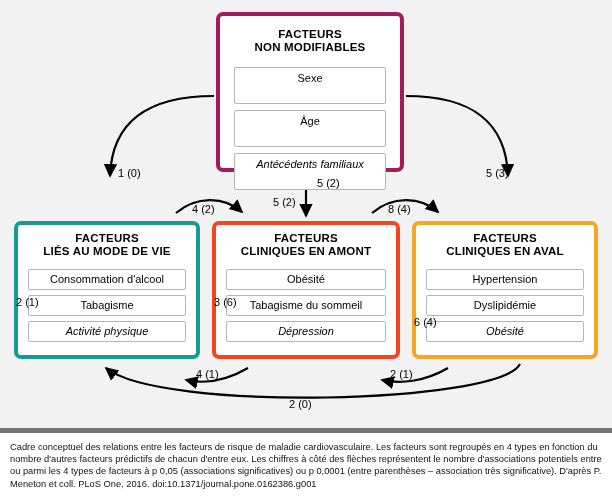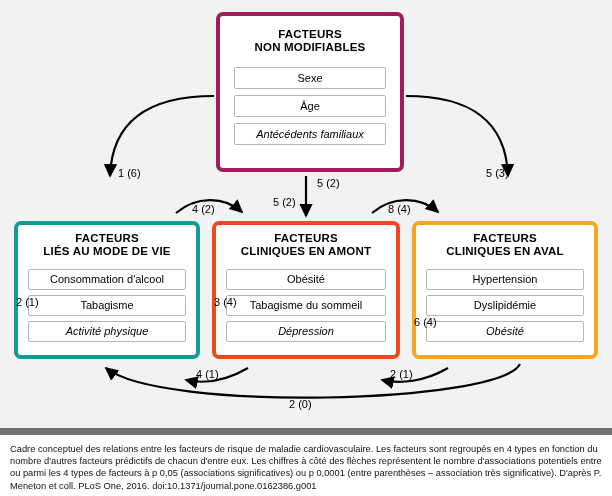--- a/index.html
+++ b/index.html
@@ -69,21 +69,21 @@
   }
   .item:last-child { margin-bottom: 0; font-style: italic; }
 
   
   #box-nonmod {
     left: 216px; top: 12px; width: 188px; height: 160px;
     border: 4px solid #a21b5c;
   }
   #box-nonmod .box-title { padding-top: 12px; }
   #box-nonmod .items { margin-top: 13px; padding: 0 14px 0 14px; }
-  #box-nonmod .item { padding: 4px 2px 4px 2px; margin-bottom: 6px; }
+  #box-nonmod .item { padding: 4px 2px 19px 2px; margin-bottom: 6px; }
 
   
   #box-life {
     left: 14px; top: 221px; width: 186px; height: 138px;
     border: 4px solid #159b94;
   }
   #box-upstream {
     left: 212px; top: 221px; width: 188px; height: 138px;
     border: 4px solid #f1461f;
   }
@@ -100,21 +100,21 @@
   }
 
   .caption {
     position: absolute;
     left: 0;
     top: 428px;
     width: 612px;
     height: 68px;
     box-sizing: border-box;
     background: #ffffff;
-    border-top: 7px solid #737373;
+    border-top: 5px solid #737373;
     padding: 8px 10px 0 10px;
     font-size: 9.3px;
     line-height: 12.2px;
     color: #111;
     text-align: left;
   }
 </style>
 </head>
 <body>
 
@@ -185,28 +185,28 @@
     <div class="box" id="box-downstream">
       <div class="box-title">FACTEURS
 CLINIQUES EN AVAL</div>
       <div class="items">
         <div class="item">Hypertension</div>
         <div class="item">Dyslipidémie</div>
         <div class="item">Obésité</div>
       </div>
     </div>
 
-    <div class="lbl" style="left:118px; top:167px;">1 (6)</div>
+    <div class="lbl" style="left:118px; top:167px;">1 (0)</div>
     <div class="lbl" style="left:486px; top:167px;">5 (3)</div>
     <div class="lbl" style="left:317px; top:177px;">5 (2)</div>
     <div class="lbl" style="left:192px; top:203px;">4 (2)</div>
     <div class="lbl" style="left:273px; top:196px;">5 (2)</div>
     <div class="lbl" style="left:388px; top:203px;">8 (4)</div>
     <div class="lbl" style="left:16px; top:296px;">2 (1)</div>
-    <div class="lbl" style="left:214px; top:296px;">3 (4)</div>
+    <div class="lbl" style="left:214px; top:296px;">3 (6)</div>
     <div class="lbl" style="left:414px; top:296px;margin-top:20px;">6 (4)</div>
     <div class="lbl" style="left:196px; top:368px;">4 (1)</div>
     <div class="lbl" style="left:390px; top:368px;">2 (1)</div>
     <div class="lbl" style="left:289px; top:398px;">2 (0)</div>
 
   </div>
 
   <div class="caption">Cadre conceptuel des relations entre les facteurs de risque de maladie cardiovasculaire. Les facteurs sont regroupés en 4 types en fonction du nombre d'autres facteurs prédictifs de chacun d'entre eux. Les chiffres à côté des flèches représentent le nombre d'associations potentiels entre ou parmi les 4 types de facteurs à p 0,05 (associations significatives) ou p 0,0001 (entre parenthèses – association très significative). D'après P. Meneton et coll. PLoS One, 2016. doi:10.1371/journal.pone.0162386.g001</div>
 
 </div>

